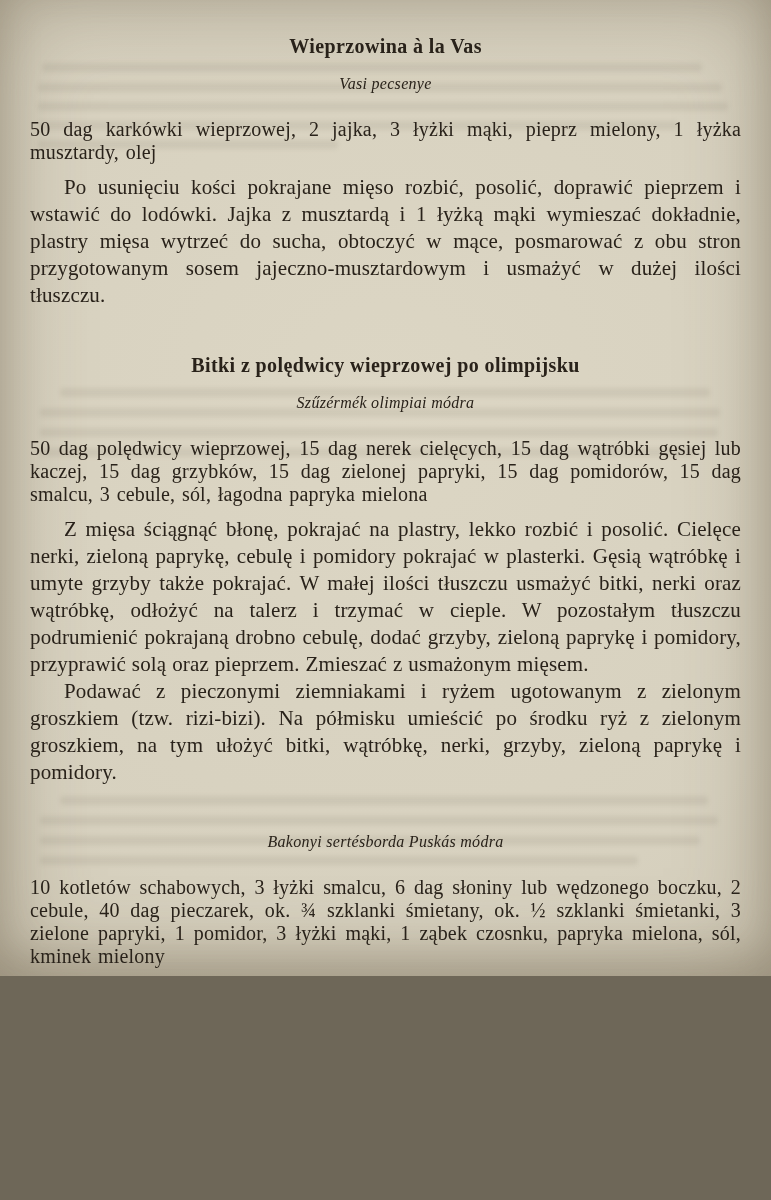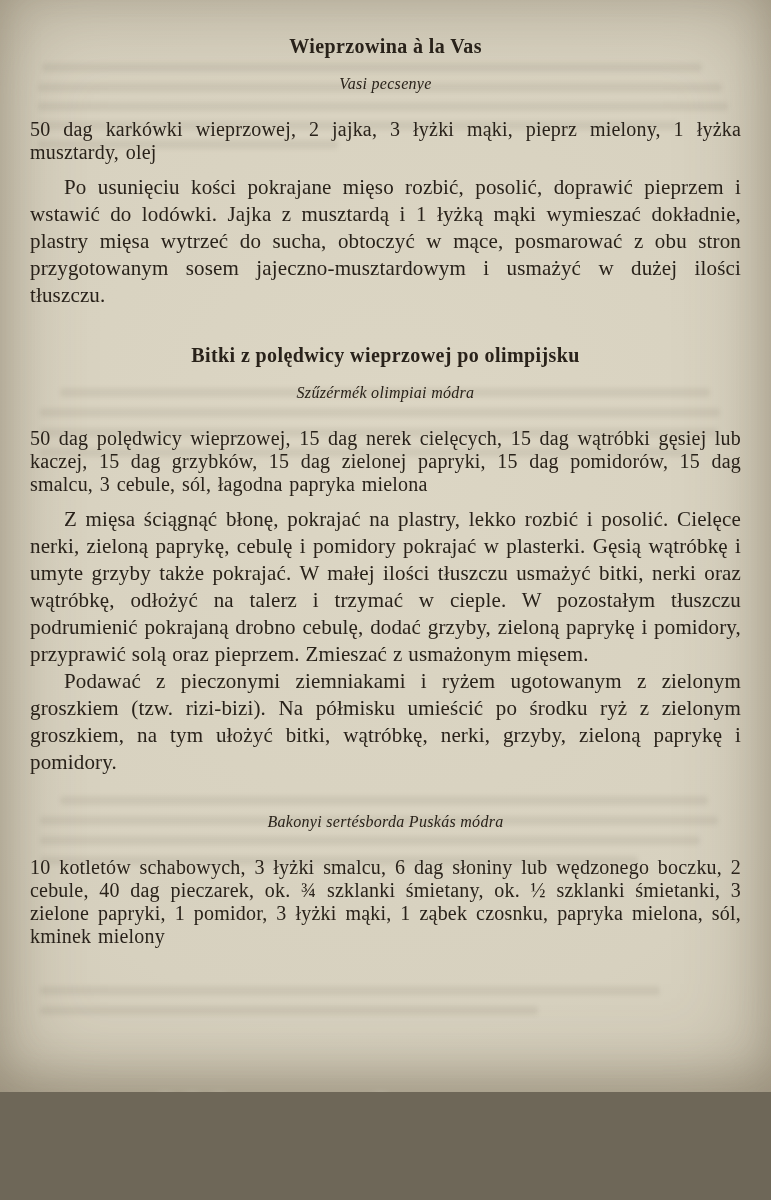--- a/index.html
+++ b/index.html
@@ -1,20 +1,20 @@
 <!DOCTYPE html>
 <html><head>
 <meta charset="utf-8">
 <style>
   html, body { margin: 0; padding: 0; background: #6e6758; }
 
   .page {
     position: relative;
     width: 771px;
-    height: 1092px;
+    height: 976px;
     margin: 0 auto;
     overflow: hidden;
     background: radial-gradient(ellipse 130% 105% at 50% 42%,
                 #dcd6c4 0%, #d7d1bf 50%, #cdc6b2 85%, #bdb5a0 100%);
     box-shadow: inset 0 0 90px rgba(92, 80, 58, 0.38),
                 inset 0 -18px 40px rgba(80, 68, 45, 0.22);
     font-family: "Liberation Serif", "DejaVu Serif", serif;
     color: #29221a;
   }
 
@@ -28,21 +28,21 @@
     border-radius: 4px;
     filter: blur(2px);
   }
 
   .content {
     position: relative;
     z-index: 2;
     padding: 34px 30px 0 30px;
   }
 
-  .recipe + .recipe { margin-top: 34px; }
+  .recipe + .recipe { margin-top: 44px; }
 
   .recipe-title {
     margin: 0 0 13px 0;
     font-size: 20px;
     line-height: 25px;
     font-weight: bold;
     text-align: center;
     letter-spacing: 0.4px;
   }
 

